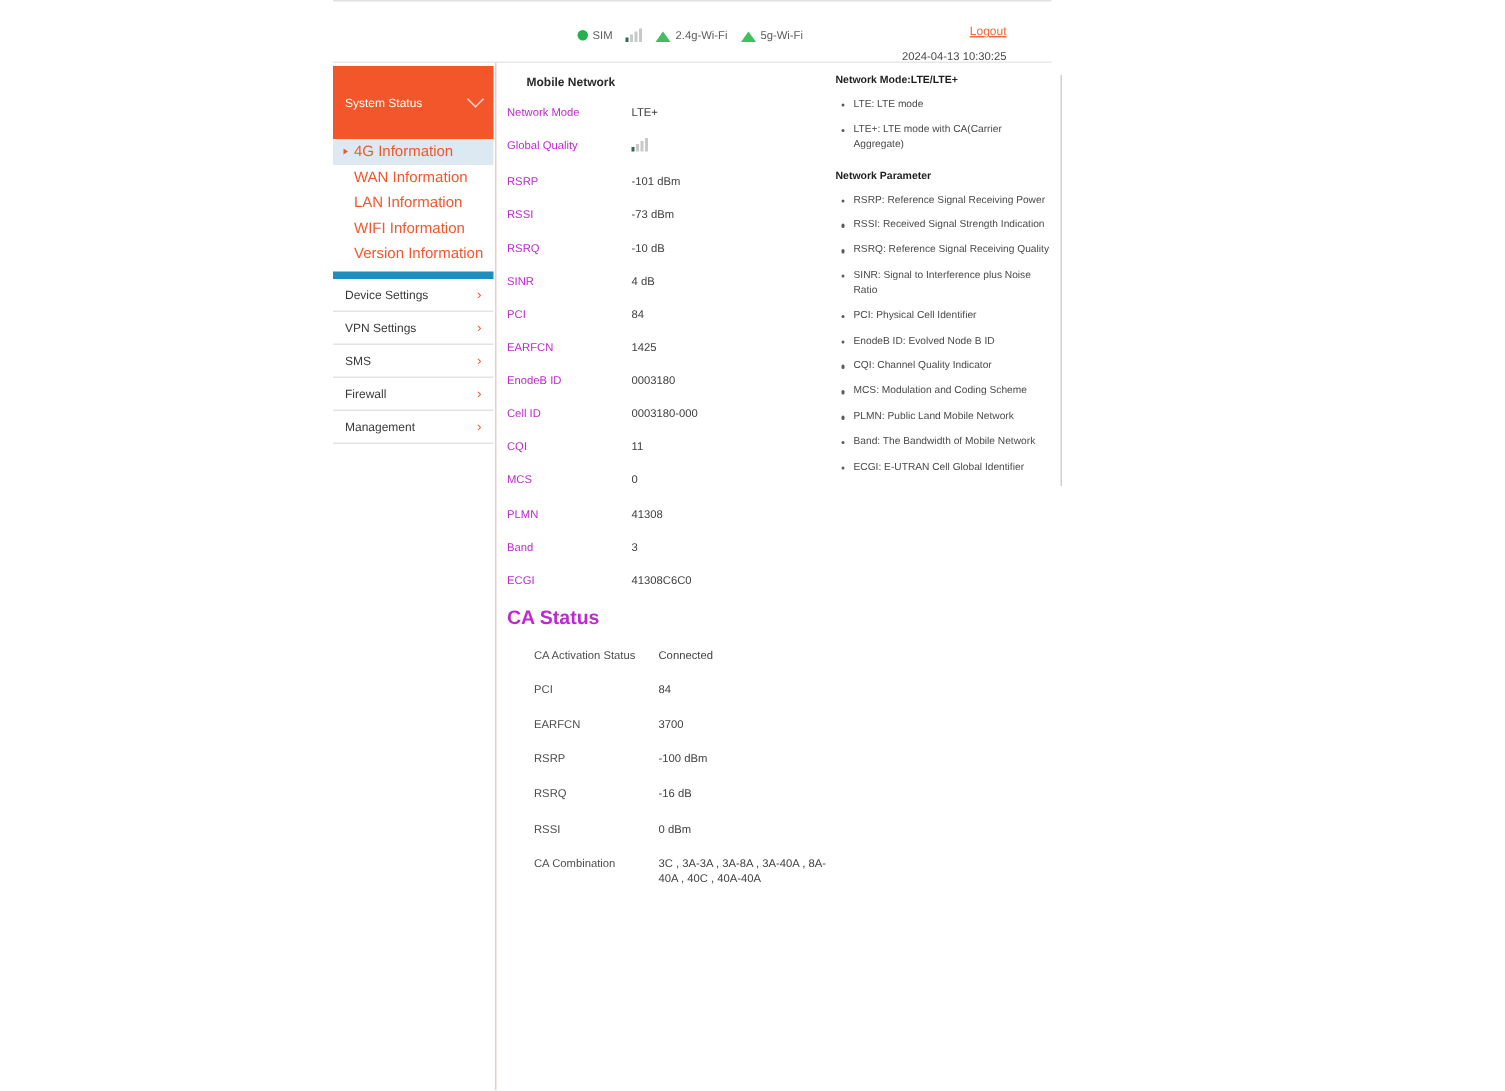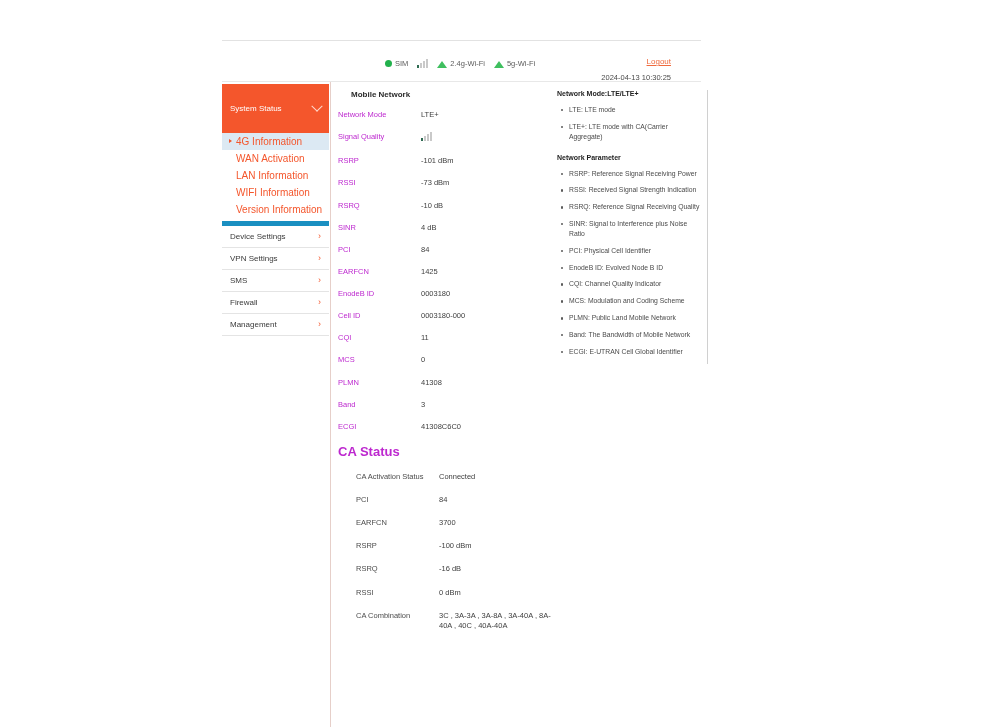--- a/index.html
+++ b/index.html
@@ -23,21 +23,20 @@
     width: 479px;
     height: 727px;
     background: #ffffff;
   }
   
   .topbar {
     position: relative;
     height: 40px;
     border-bottom: 1px solid #e8e8e8;
     border-top: 1px solid #e2e2e2;
-    margin-top: 40px;
   }
   .status-icons {
     position: absolute;
     left: 163px;
     top: 18px;
     display: flex;
     align-items: center;
     gap: 9px;
     font-size: 7.5px;
     color: #5c5c5c;
@@ -274,21 +273,21 @@
       <div class="sidebar">
         <div class="menu-head">
           <span>System Status</span>
           <span class="chev-down"></span>
         </div>
         <div class="submenu">
           <div class="submenu-item active">
             <span>4G Information</span>
           </div>
           <div class="submenu-item">
-            <span>WAN Activation</span>
+            <span>WAN Information</span>
           </div>
           <div class="submenu-item">
             <span>LAN Information</span>
           </div>
           <div class="submenu-item">
             <span>WIFI Information</span>
           </div>
           <div class="submenu-item">
             <span>Version Information</span>
           </div>
@@ -318,21 +317,21 @@
       </div>
 
       <div class="main">
         <div class="section-title">Mobile Network</div>
 
         <div class="row">
           <div class="k">Network Mode</div>
           <div class="v">LTE+</div>
         </div>
         <div class="row">
-          <div class="k">Signal Quality</div>
+          <div class="k">Global Quality</div>
           <div class="v">
             <span class="bars">
               <i class="on"></i>
                 <i></i>
                 <i></i>
                 <i></i>
             </span>
           </div>
         </div>
         <div class="row">

